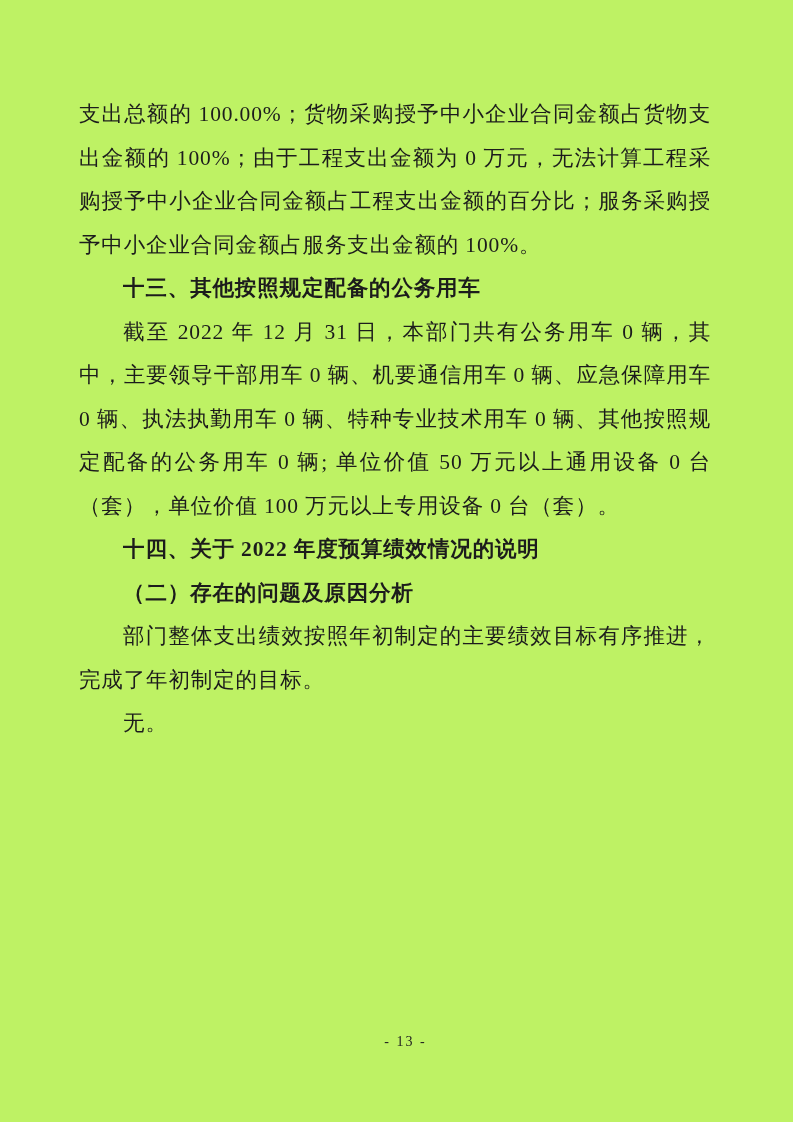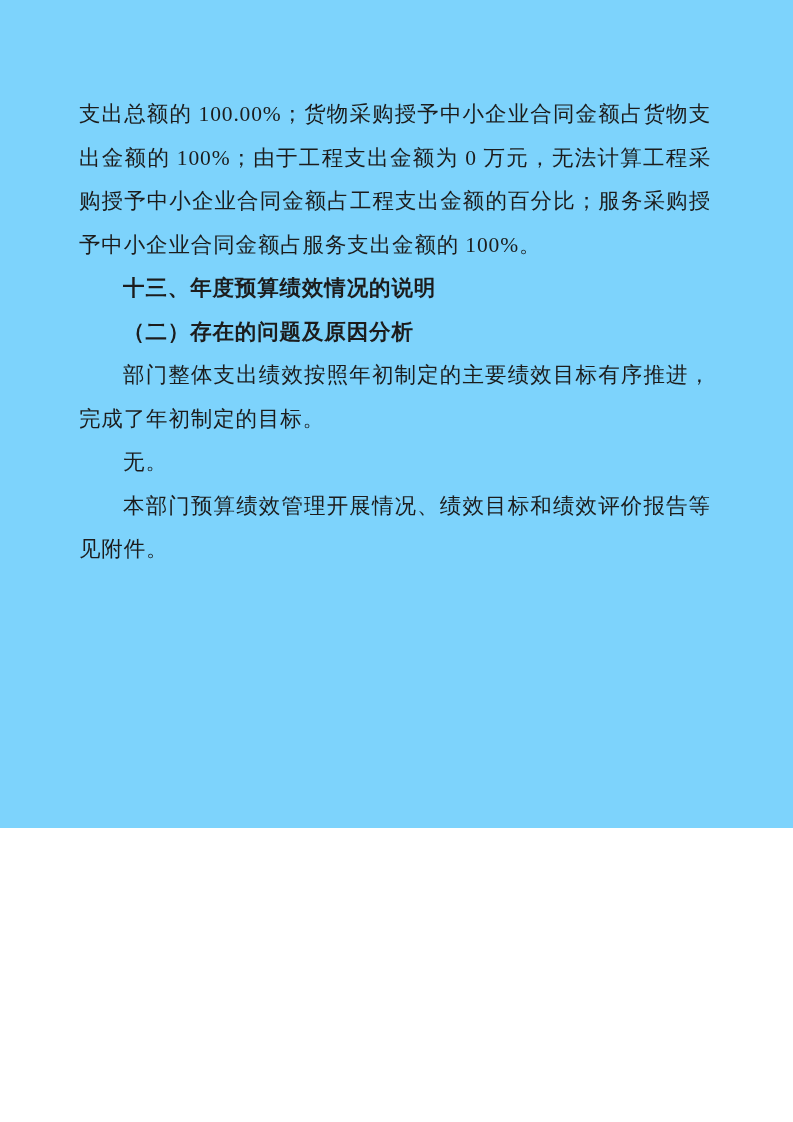--- a/index.html
+++ b/index.html
@@ -3,22 +3,22 @@
 <meta charset="utf-8">
 <style>
   html, body {
     margin: 0;
     padding: 0;
     background: #ffffff;
   }
   .page {
     position: relative;
     width: 793px;
-    height: 828px;
-    background: #7dd3fc;
+    height: 1122px;
+    background: #bef264;
     overflow: hidden;
     font-family: "Liberation Serif", "DejaVu Serif", serif;
     color: #1c1c1c;
   }
   .content {
     position: absolute;
     left: 79px;
     top: 93px;
     width: 632px;
     font-size: 21.5px;
@@ -51,21 +51,22 @@
     font-family: "Liberation Serif", "DejaVu Serif", serif;
     padding-left: 9px;
   }
 </style>
 </head>
 <body>
 
 <div class="page">
   <div class="content">
     <p class="para">支出总额的 100.00%；货物采购授予中小企业合同金额占货物支出金额的 100%；由于工程支出金额为 0 万元，无法计算工程采购授予中小企业合同金额占工程支出金额的百分比；服务采购授予中小企业合同金额占服务支出金额的 100%。</p>
-    <p class="para heading">十三、年度预算绩效情况的说明</p>
+    <p class="para heading">十三、其他按照规定配备的公务用车</p>
+    <p class="para indent">截至 2022 年 12 月 31 日，本部门共有公务用车 0 辆，其中，主要领导干部用车 0 辆、机要通信用车 0 辆、应急保障用车 0 辆、执法执勤用车 0 辆、特种专业技术用车 0 辆、其他按照规定配备的公务用车 0 辆; 单位价值 50 万元以上通用设备 0 台（套），单位价值 100 万元以上专用设备 0 台（套）。</p>
+    <p class="para heading">十四、关于 2022 年度预算绩效情况的说明</p>
     <p class="para heading">（二）存在的问题及原因分析</p>
     <p class="para indent">部门整体支出绩效按照年初制定的主要绩效目标有序推进，完成了年初制定的目标。</p>
     <p class="para indent">无。</p>
-    <p class="para indent">本部门预算绩效管理开展情况、绩效目标和绩效评价报告等见附件。</p>
   </div>
 
   <div class="footer">- 13 -</div>
 </div>
 
 </body></html>

